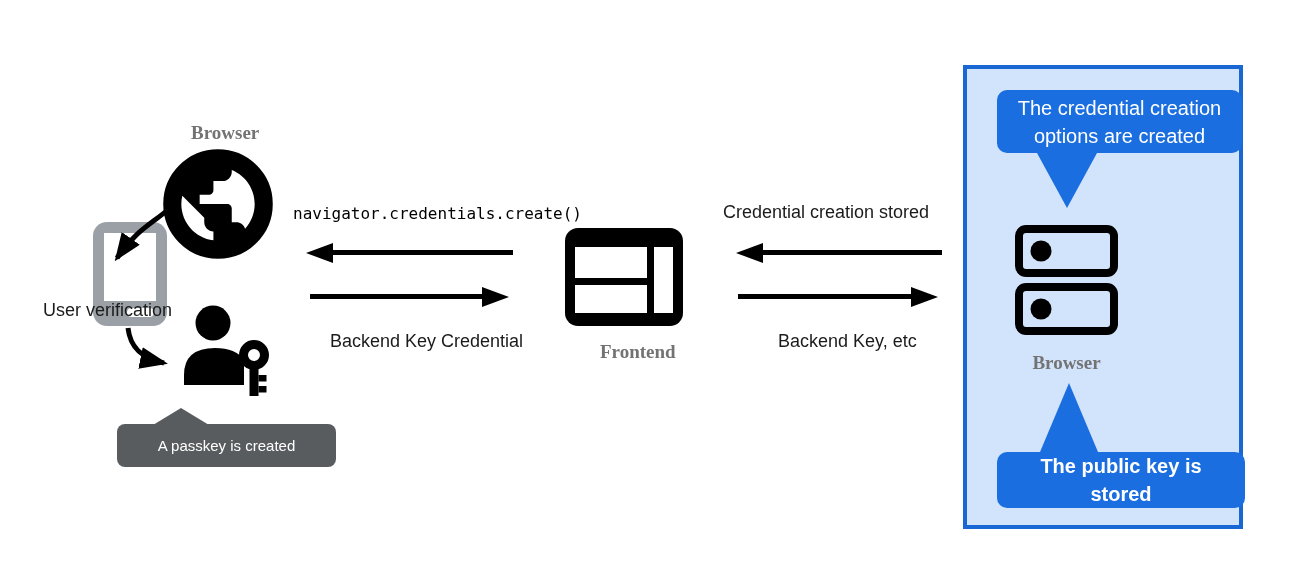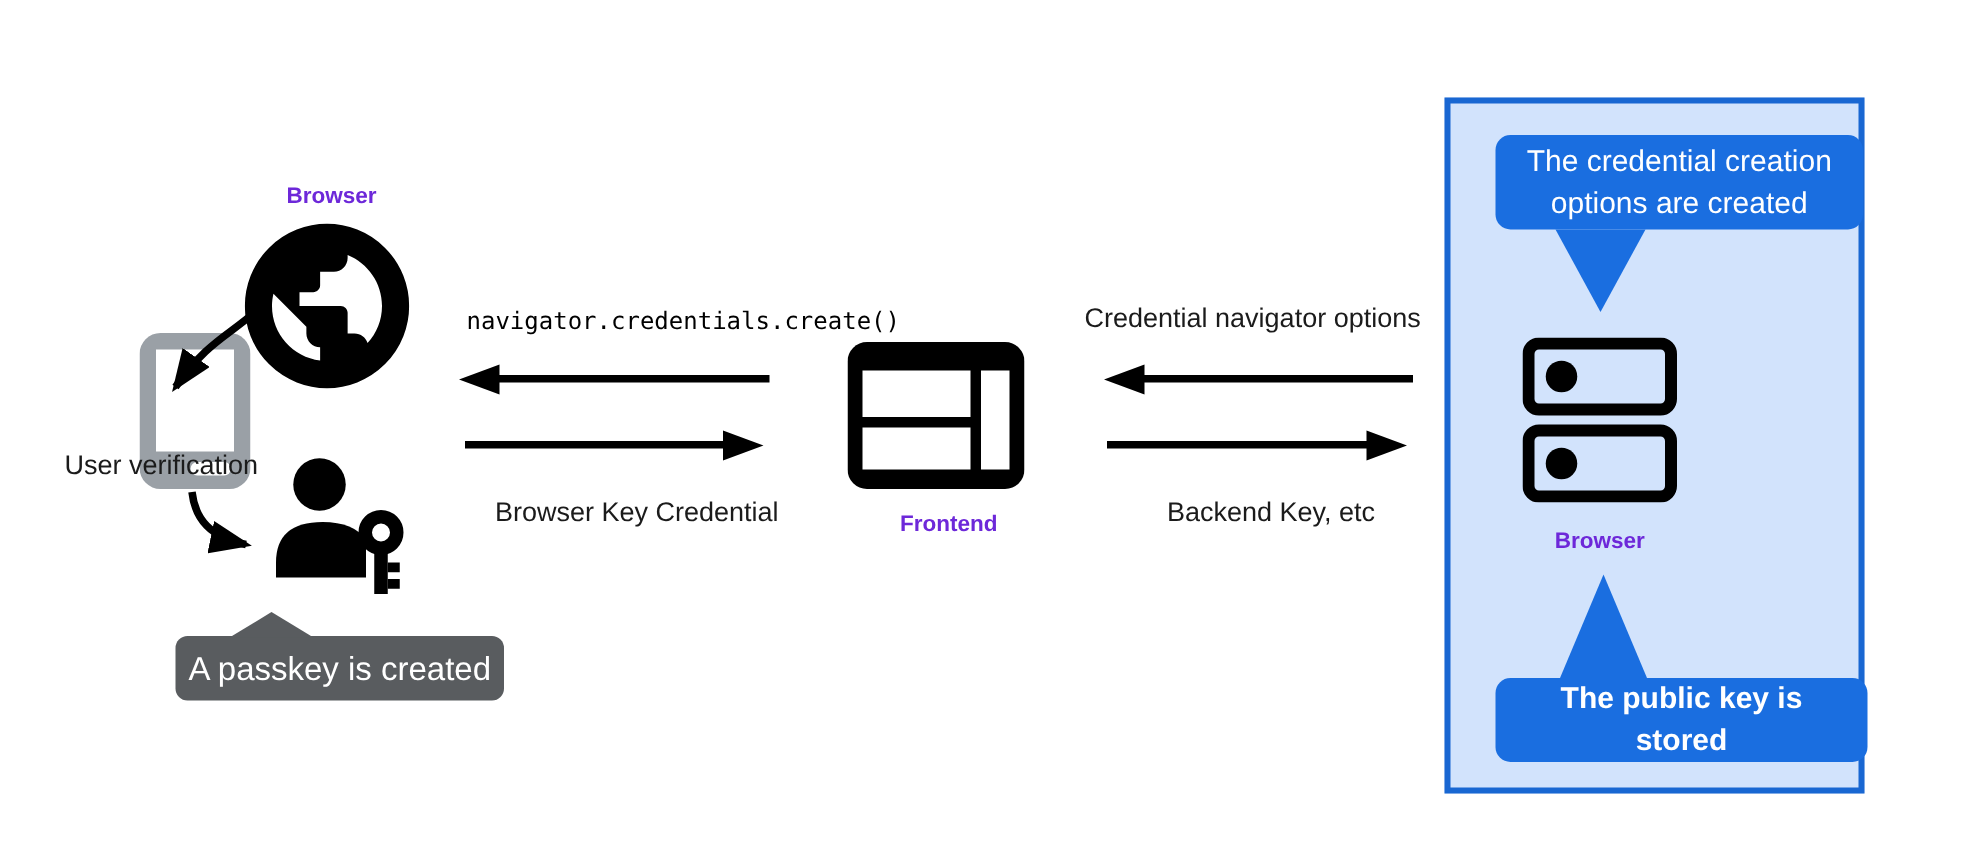--- a/index.html
+++ b/index.html
@@ -3,28 +3,28 @@
 <meta charset="utf-8">
 <style>
   * { margin:0; padding:0; box-sizing:border-box; }
   body { background:#ffffff; }
   .canvas {
     position:relative; width:1310px; height:568px; background:#ffffff;
     font-family:"Liberation Sans", sans-serif; color:#1b1b1b; overflow:hidden;
   }
   .abs { position:absolute; }
   .lbl { font-size:18px; white-space:nowrap; color:#1b1b1b; }
-  .lbl-bold { font-size:15px; font-weight:bold; white-space:nowrap; color:#6d28d9; }
+  .lbl-bold { font-size:19px; font-weight:bold; white-space:nowrap; color:#737373;font-family:Liberation Serif, serif; }
   .center { text-align:center; }
-  .code { font-family:"DejaVu Sans Mono", monospace; font-size:16px; white-space:nowrap; color:#000;margin-left:18px; }
+  .code { font-family:"DejaVu Sans Mono", monospace; font-size:16px; white-space:nowrap; color:#000; }
   .hline { height:5px; background:#000; }
   .head-left  { width:0; height:0; border-top:10px solid transparent; border-bottom:10px solid transparent; border-right:27px solid #000; }
   .head-right { width:0; height:0; border-top:10px solid transparent; border-bottom:10px solid transparent; border-left:27px solid #000; }
   .tooltip-dark {
-    background:#595c5f; color:#fff; border-radius:8px; font-size:22px;
+    background:#595c5f; color:#fff; border-radius:8px; font-size:15px;
     line-height:43px; text-align:center; white-space:nowrap;
   }
   .tooltip-dark .tail {
     position:absolute; top:-16px; left:36px; width:0; height:0;
     border-left:28px solid transparent; border-right:28px solid transparent;
     border-bottom:17px solid #595c5f;
   }
   .panel { background:#d2e3fc; border:4px solid #1967d2; }
   .tooltip-blue {
     background:#1a6ee0; color:#fff; border-radius:10px; font-size:20px; line-height:28px;
@@ -82,31 +82,31 @@
   </div>
 
   <div class="abs code" style="left:293px; top:204px;">navigator.credentials.create()</div>
 
   <div class="abs head-left" style="left:306px; top:243px;"></div>
   <div class="abs hline" style="left:330px; top:250px; width:183px;"></div>
 
   <div class="abs hline" style="left:310px; top:294px; width:174px;"></div>
   <div class="abs head-right" style="left:482px; top:287px;"></div>
 
-  <div class="abs lbl" style="left:330px; top:331px;">Browser Key Credential</div>
+  <div class="abs lbl" style="left:330px; top:331px;">Backend Key Credential</div>
 
   <svg class="abs" style="left:565px; top:228px;" width="118" height="98" viewBox="0 0 118 98">
     <rect x="0" y="0" width="118" height="98" rx="13" fill="#000"></rect>
     <rect x="10" y="19" width="72" height="31" fill="#fff"></rect>
     <rect x="10" y="57" width="72" height="28" fill="#fff"></rect>
     <rect x="89" y="19" width="19" height="66" fill="#fff"></rect>
   </svg>
   <div class="abs lbl-bold" style="left:600px; top:341px;">Frontend</div>
 
-  <div class="abs lbl" style="left:723px; top:202px;">Credential navigator options</div>
+  <div class="abs lbl" style="left:723px; top:202px;">Credential creation stored</div>
 
   <div class="abs head-left" style="left:736px; top:243px;"></div>
   <div class="abs hline" style="left:760px; top:250px; width:182px;"></div>
 
   <div class="abs hline" style="left:738px; top:294px; width:174px;"></div>
   <div class="abs head-right" style="left:911px; top:287px;"></div>
 
   <div class="abs lbl" style="left:778px; top:331px;">Backend Key, etc</div>
 
   <div class="abs panel" style="left:963px; top:65px; width:280px; height:464px;">

